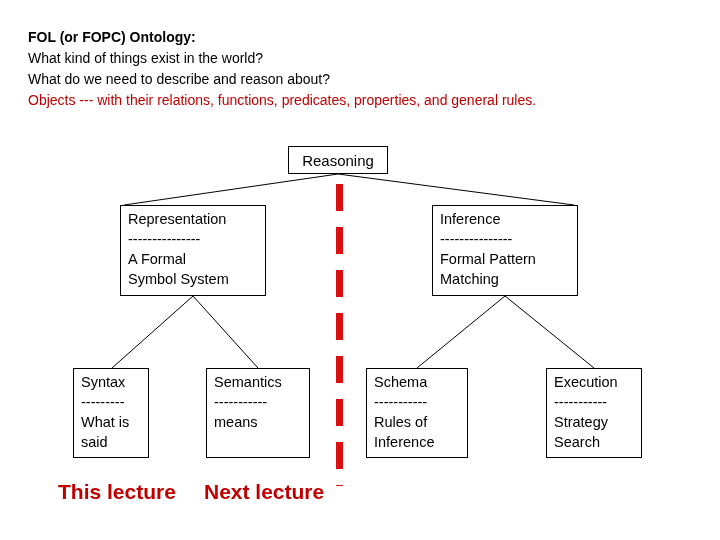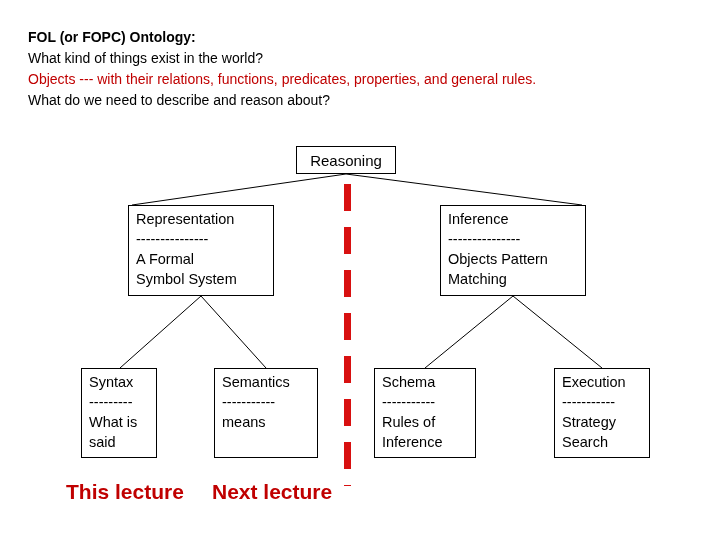--- a/index.html
+++ b/index.html
@@ -29,21 +29,21 @@
     line-height: 21px;
     white-space: nowrap;
     color: #000000;
   }
   #header-block .hdr-line.bold { font-weight: bold; }
   #header-block .hdr-line.red  { color: #c00000; }
 
   
   #diagram {
     position: absolute;
-    left: 8px;
+    left: 0;
     top: 0;
     width: 708px;
     height: 540px;
     border-radius: 8px;
   }
   #connectors {
     position: absolute;
     left: 0;
     top: 0;
     width: 720px;
@@ -103,22 +103,22 @@
   }
   #label-this-lecture { left: 58px;  top: 480px; }
   #label-next-lecture { left: 204px; top: 480px; }
 </style>
 </head>
 <body>
 
 <div id="header-block">
   <div class="hdr-line bold">FOL (or FOPC) Ontology:</div>
   <div class="hdr-line">What kind of things exist in the world?</div>
+  <div class="hdr-line">What do we need to describe and reason about?</div>
   <div class="hdr-line red">Objects --- with their relations, functions, predicates, properties, and general rules.</div>
-  <div class="hdr-line">What do we need to describe and reason about?</div>
 </div>
 
 <div id="diagram">
 
   <svg id="connectors" viewBox="0 0 720 540" width="720" height="540" aria-hidden="true">
 
     <line x1="338" y1="174" x2="124" y2="205" stroke="#000000" stroke-width="1"></line>
     <line x1="338" y1="174" x2="574" y2="205" stroke="#000000" stroke-width="1"></line>
 
     <line x1="193" y1="296" x2="112" y2="368" stroke="#000000" stroke-width="1"></line>
@@ -135,21 +135,21 @@
   <div class="node" id="node-representation">
     <div class="nline">Representation</div>
     <div class="nline rule">---------------</div>
     <div class="nline">A Formal</div>
     <div class="nline">Symbol System</div>
   </div>
 
   <div class="node" id="node-inference">
     <div class="nline">Inference</div>
     <div class="nline rule">---------------</div>
-    <div class="nline">Objects Pattern</div>
+    <div class="nline">Formal Pattern</div>
     <div class="nline">Matching</div>
   </div>
 
   <div class="node" id="node-syntax">
     <div class="nline">Syntax</div>
     <div class="nline rule">---------</div>
     <div class="nline">What is</div>
     <div class="nline">said</div>
   </div>
 

